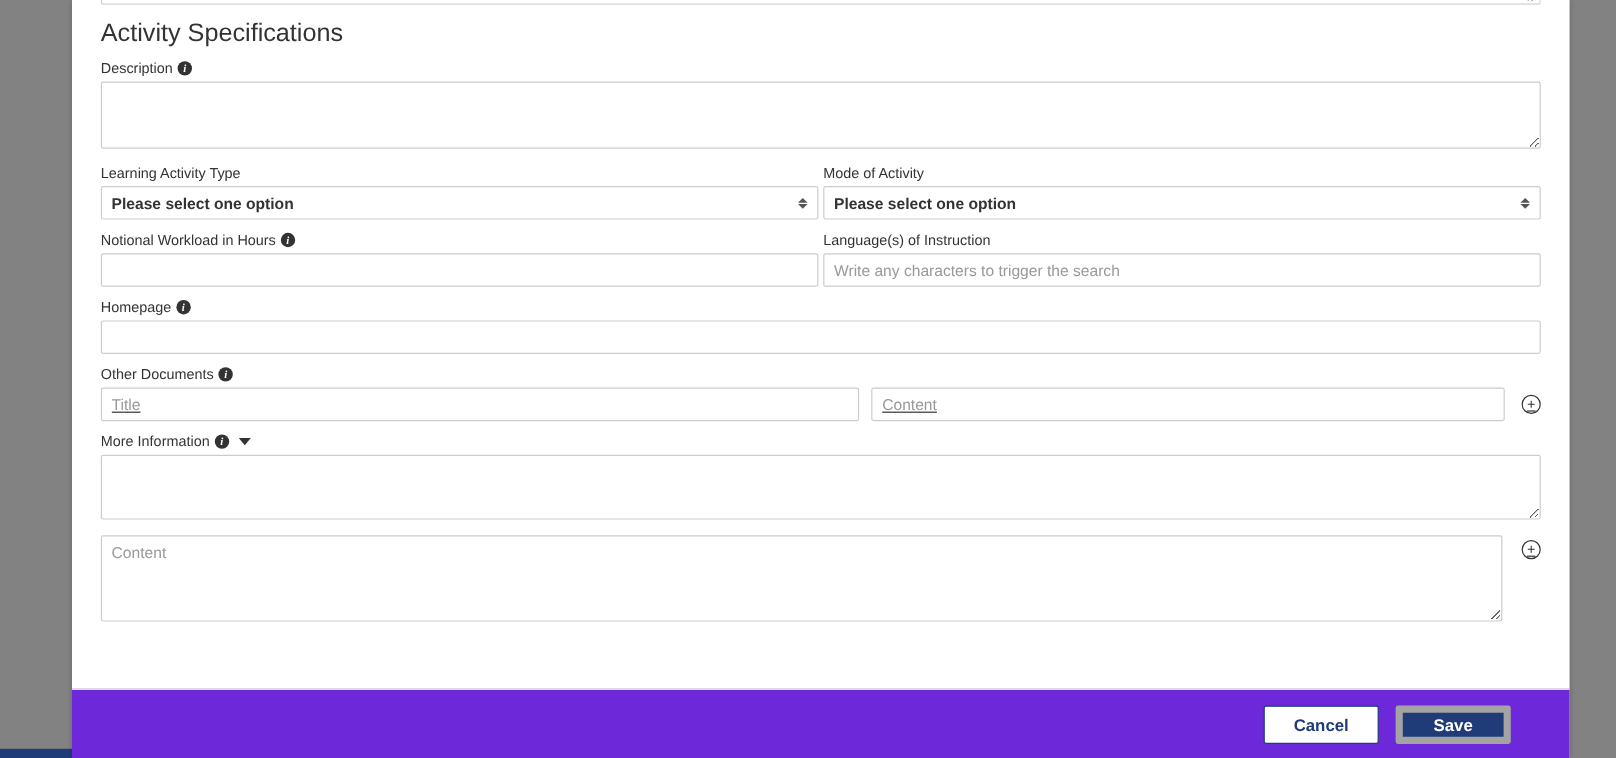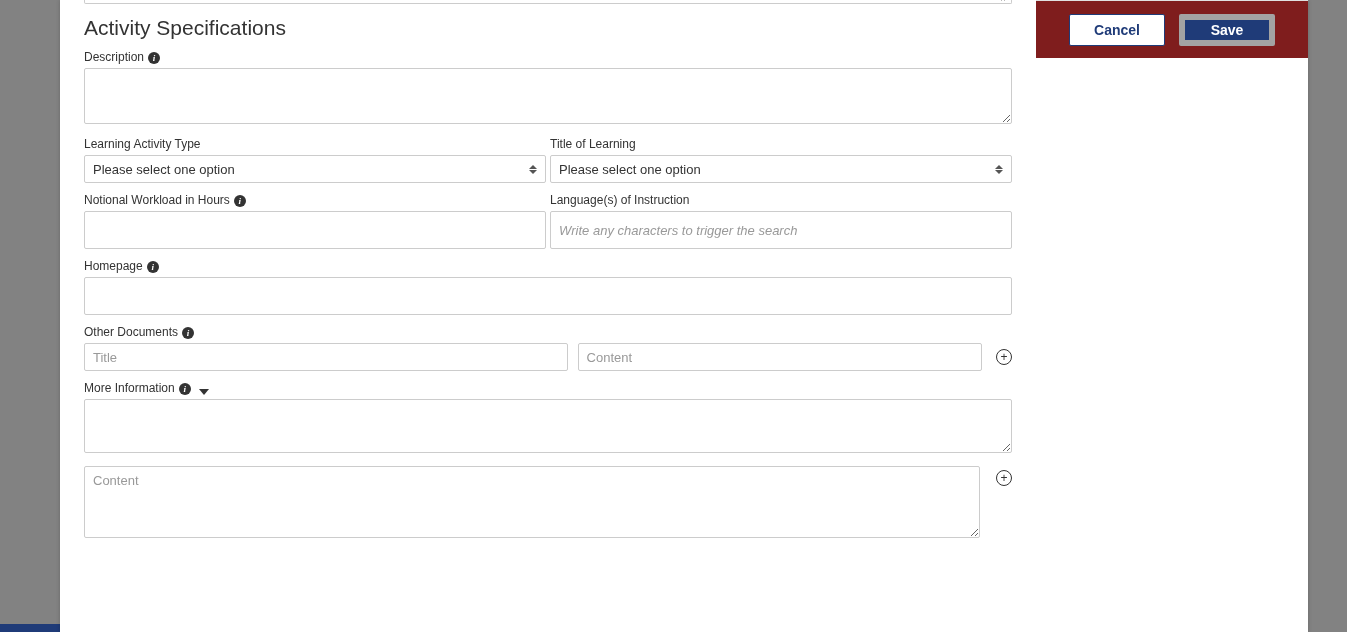--- a/index.html
+++ b/index.html
@@ -15,20 +15,21 @@
   }
   .frame {
     position:absolute;
     left:60px;
     top:0;
     width:1248px;
     height:632px;
     background:#fff;
     box-shadow:0 0 4px rgba(0,0,0,.2);
     display:flex;
+    flex-direction:column;
   }
   .content {
     padding:0 24px 20px 24px;
     flex:1;
     overflow:hidden;
   }
   .top-partial {
     height:4px;
     border:1px solid #ccc;
     border-top:none;
@@ -49,21 +50,21 @@
     font-size:21px;
     font-weight:400;
     color:#333;
     margin:8px 0 4px 0;
   }
   .label {
     font-size:12px;
     color:#333;
     margin:10px 0 4px 0;
     display:flex;
-    align-items:flex-end;
+    align-items:center;
     gap:4px;
   }
   .info-icon {
     display:inline-flex;
     width:12px; height:12px;
     border-radius:50%;
     background:#333;
     color:#fff;
     font-size:9px;
     font-weight:bold;
@@ -100,20 +101,21 @@
     padding:0;
     height:28px;
     display:flex;
     align-items:center;
   }
   .select-wrap .sel-text {
     padding:0 28px 0 8px;
     font-size:13px;
     color:#333;
     flex:1;
+    font-weight:bold;
   }
   .select-arrows {
     position:absolute;
     right:8px; top:50%;
     transform:translateY(-50%);
     width:8px; height:14px;
     display:flex;
     flex-direction:column;
     justify-content:center;
     gap:1px;
@@ -123,47 +125,48 @@
     border-left:4px solid transparent;
     border-right:4px solid transparent;
   }
   .arr-up{ border-bottom:4px solid #555; }
   .arr-down{ border-top:4px solid #555; }
 
   .doc-row, .add-row {
     display:flex;
     gap:10px;
     align-items:center;
+    text-decoration:underline;
   }
   .doc-row input { height:28px; }
   .plus-btn {
     width:16px;height:16px;
     border:1.5px solid #333;
     border-radius:50%;
     display:flex;align-items:center;justify-content:center;
     font-size:12px; line-height:1;
     color:#333;
     cursor:pointer;
     flex:0 0 auto;
     margin-left:4px;
     background:#fff;
   }
   .plus-btn::before{ content:"+"; position:relative; top:-0.5px;}
-  .wide-input { height:38px;font-style:italic; }
+  .wide-input { height:28px; }
   input::placeholder, textarea::placeholder { color:#999; }
 
   .footer {
-    background:#7f1d1d;
+    background:#6d28d9;
     border-top:1px solid #e0e0e0;
     height:58px;
     display:flex;
     justify-content:flex-end;
     align-items:center;
     gap:14px;
-    padding:0 33px;
+    padding:0 49px;
   }
   .btn {
     height:32px;
     min-width:96px;
     padding:0 22px;
     font-size:14px;
     font-weight:bold;
     border-radius:2px;
     cursor:pointer;
     display:flex;align-items:center;justify-content:center;
@@ -216,21 +219,21 @@
         <div class="select-wrap">
           <span class="sel-text">Please select one option</span>
           <span class="select-arrows">
             <span class="arr-up"></span>
               <span class="arr-down"></span>
           </span>
         </div>
       </div>
       <div class="col">
         <div class="label">
-          <span>Title of Learning</span>
+          <span>Mode of Activity</span>
         </div>
         <div class="select-wrap">
           <span class="sel-text">Please select one option</span>
           <span class="select-arrows">
             <span class="arr-up"></span>
               <span class="arr-down"></span>
           </span>
         </div>
       </div>
     </div>

